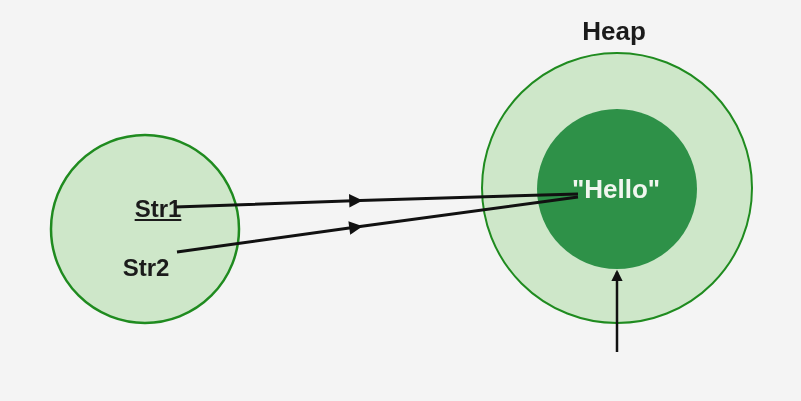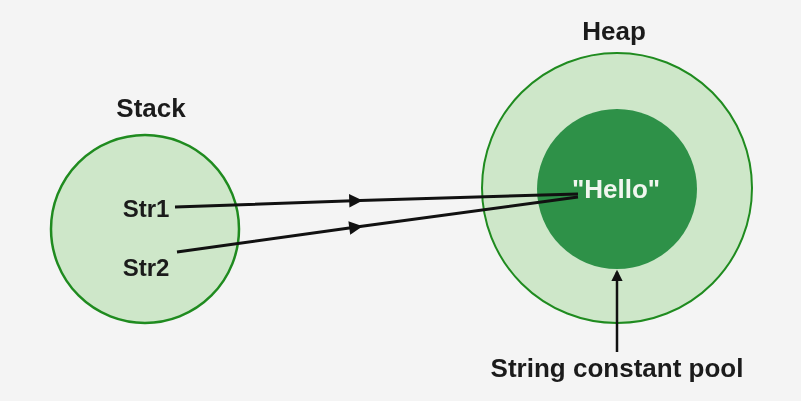--- a/index.html
+++ b/index.html
@@ -29,21 +29,21 @@
   .title-label {
     font-size: 26px;
     font-weight: 700;
   }
   .heap-label   { left: 614px; top: 31px; }
   .stack-label  { left: 151px; top: 108px; }
   .var-label {
     font-size: 24px;
     font-weight: 700;
   }
-  .str1-label { left: 146px; top: 209px; }
+  .str1-label { left: 158px; top: 209px; text-decoration: underline; }
   .str2-label { left: 146px; top: 268px; }
   .hello-label {
     left: 616px; top: 189px;
     font-size: 26px;
     font-weight: 600;
     color: #f1f6ef;
   }
   .pool-label {
     left: 617px; top: 368px;
     font-size: 26px;
@@ -70,23 +70,21 @@
 
     <polyline points="175,207 360,200.5 578,194" fill="none" stroke-width="3" marker-mid="url(#arrowhead)" stroke="#111111"></polyline>
 
     <polyline points="177,252 360,226.5 578,197" fill="none" stroke-width="3" marker-mid="url(#arrowhead)" stroke="#111111"></polyline>
 
     <line x1="617" y1="352" x2="617" y2="272" stroke-width="2.5" marker-end="url(#arrowhead)" stroke="#111111"></line>
   </svg>
 
   <div class="label title-label heap-label">Heap</div>
 
-  <div class="label title-label stack-label">Stack</div>
 
   <div class="label var-label str1-label">Str1</div>
 
   <div class="label var-label str2-label">Str2</div>
 
   <div class="label hello-label">"Hello"</div>
 
-  <div class="label pool-label">String constant pool</div>
 
 </div>
 
 </body></html>

